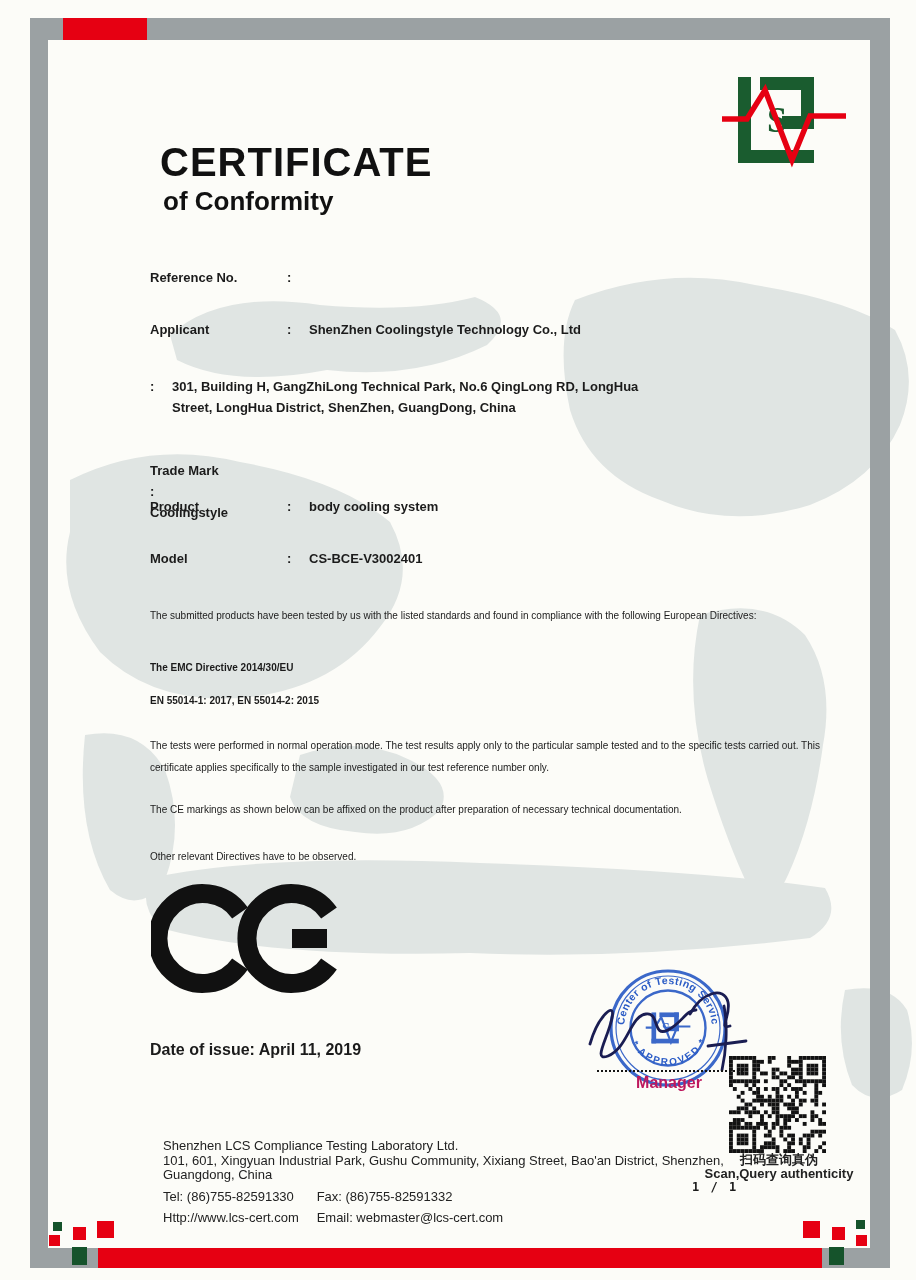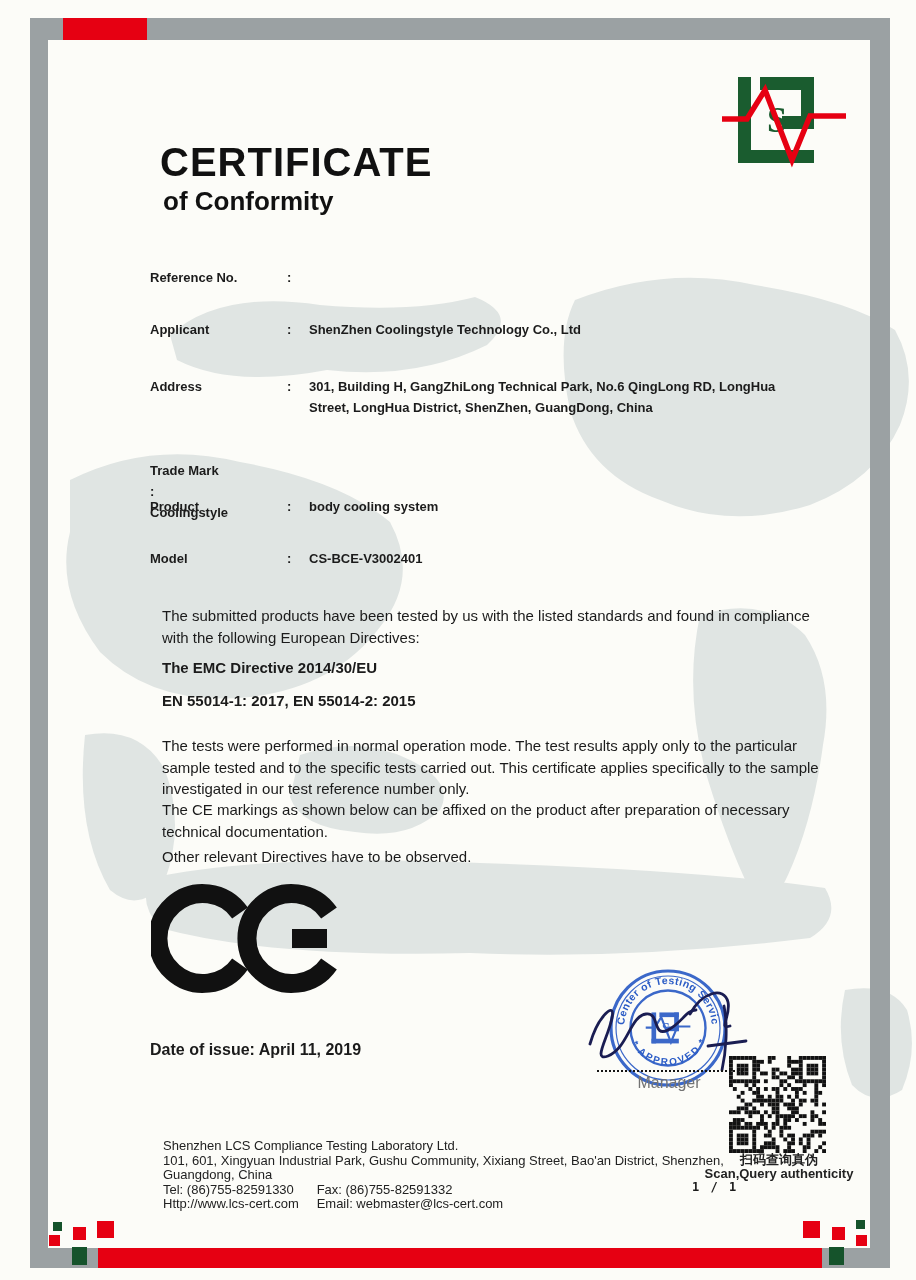--- a/index.html
+++ b/index.html
@@ -13,35 +13,35 @@
   
   .wm{position:absolute;left:0;top:0;z-index:1;}
   
   .z2{z-index:2;}
   .title1{left:160px;top:140px;font-size:40px;font-weight:bold;letter-spacing:1px;color:#111;}
   .title2{left:163px;top:186px;font-size:26px;font-weight:bold;color:#111;}
   .field{position:absolute;left:150px;display:flex;z-index:2;font-size:13px;font-weight:bold;line-height:21px;}
   .field .lbl{width:137px;flex:none;}
   .field .col{width:22px;flex:none;}
   .field .val{width:482px;}
-  .para{position:absolute;left:162px;width:675px;font-size:15px;line-height:21.5px;z-index:2;}
+  .para{position:absolute;left:150px;width:675px;font-size:10px;line-height:21.5px;z-index:2;}
   .bold{font-weight:bold;}
   .dateline{left:150px;top:1041px;font-size:16px;font-weight:bold;z-index:2;}
   
   .stamp{left:606px;top:966px;z-index:5;}
   .sig{left:578px;top:966px;z-index:6;}
   .dotline{left:597px;top:1052px;width:146px;height:18px;border-bottom:2.5px dotted #151515;z-index:6;}
-  .manager{left:628px;top:1074px;width:82px;text-align:center;font-size:16px;font-weight:400;color:#737373;z-index:5;}
+  .manager{left:628px;top:1074px;width:82px;text-align:center;font-size:16px;font-weight:700;color:#be185d;z-index:5;}
   
   .qr{left:729px;top:1056px;z-index:6;}
   .qrcap{left:698px;width:162px;text-align:center;font-weight:bold;color:#222;z-index:6;}
   .pagenum{left:692px;top:1180px;font-family:"DejaVu Sans Mono",monospace;font-size:12px;font-weight:bold;letter-spacing:2px;z-index:6;}
   
   .footer{left:163px;top:1139px;font-size:13px;line-height:14.5px;color:#222;z-index:6;}
-  .fcol{display:inline-block;width:150px;}
+  .fcol{display:inline-block;width:150px;margin-top:7px;}
 </style>
 </head>
 <body>
 
 <div class="page">
 
   <svg class="wm" width="916" height="1280" viewBox="0 0 916 1280">
     <g fill="#e0e5e3" stroke="none">
       <path d="M170,335 q50,-45 150,-30 q95,8 155,-8 q45,18 12,48 q-70,35 -160,25 q-95,18 -150,-10 z"></path>
       <path d="M70,480 q80,-40 170,-18 q100,18 150,60 q30,55 -10,105 q-45,60 -130,70 q-95,10 -150,-45 q-45,-60 -30,-120 z"></path>
@@ -90,21 +90,20 @@
   <div class="field" style="top:267px;">
     <span class="lbl">Reference No.</span>
     <span class="col">:</span>
   </div>
   <div class="field" style="top:319px;">
     <span class="lbl">Applicant</span>
     <span class="col">:</span>
     <span class="val">ShenZhen Coolingstyle Technology Co., Ltd</span>
   </div>
   <div class="field" style="top:376px;">
-    <span class="lbl">Address</span>
     <span class="col">:</span>
     <span class="val">301, Building H, GangZhiLong Technical Park, No.6 QingLong RD, LongHua Street, LongHua District, ShenZhen, GuangDong, China</span>
   </div>
   <div class="field" style="top:460px;flex-direction:column;">
     <span class="lbl">Trade Mark</span>
     <span class="col">:</span>
     <span class="val">Coolingstyle</span>
   </div>
   <div class="field" style="top:496px;">
     <span class="lbl">Product</span>

